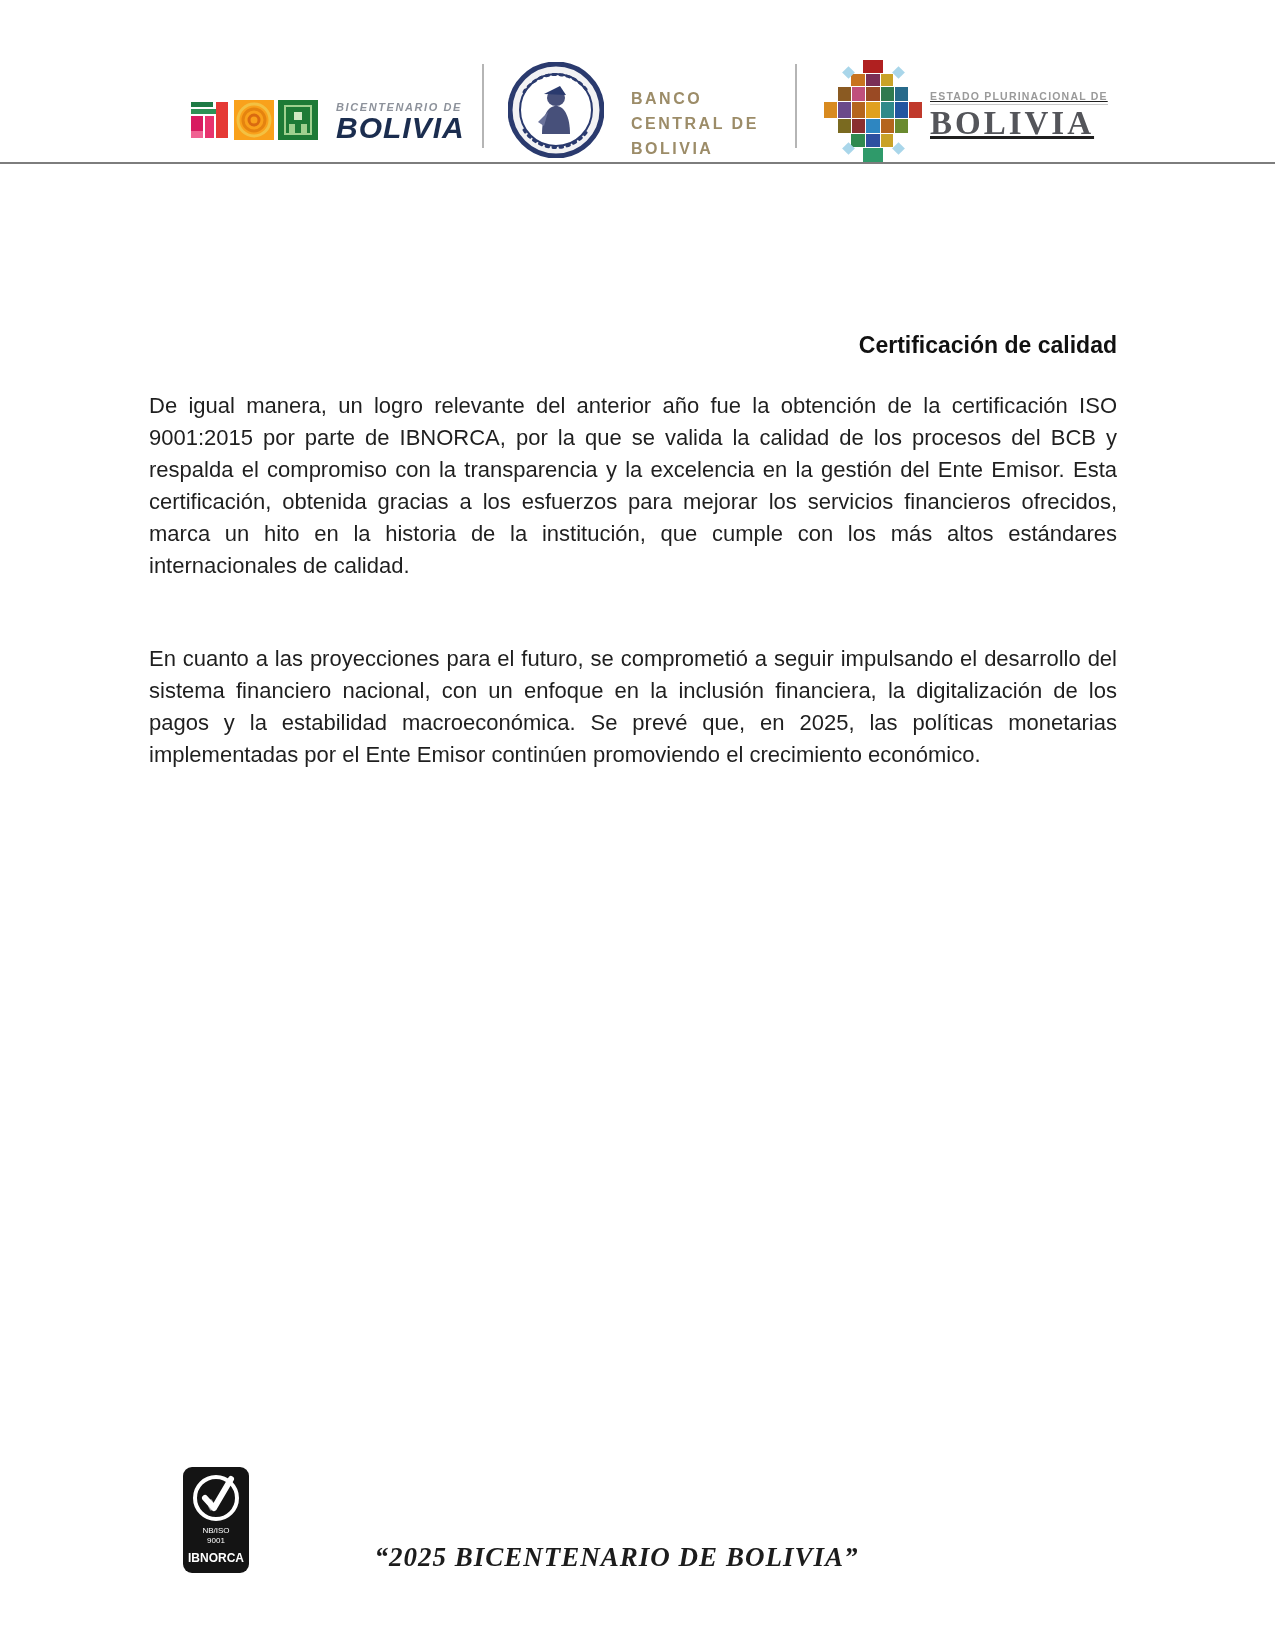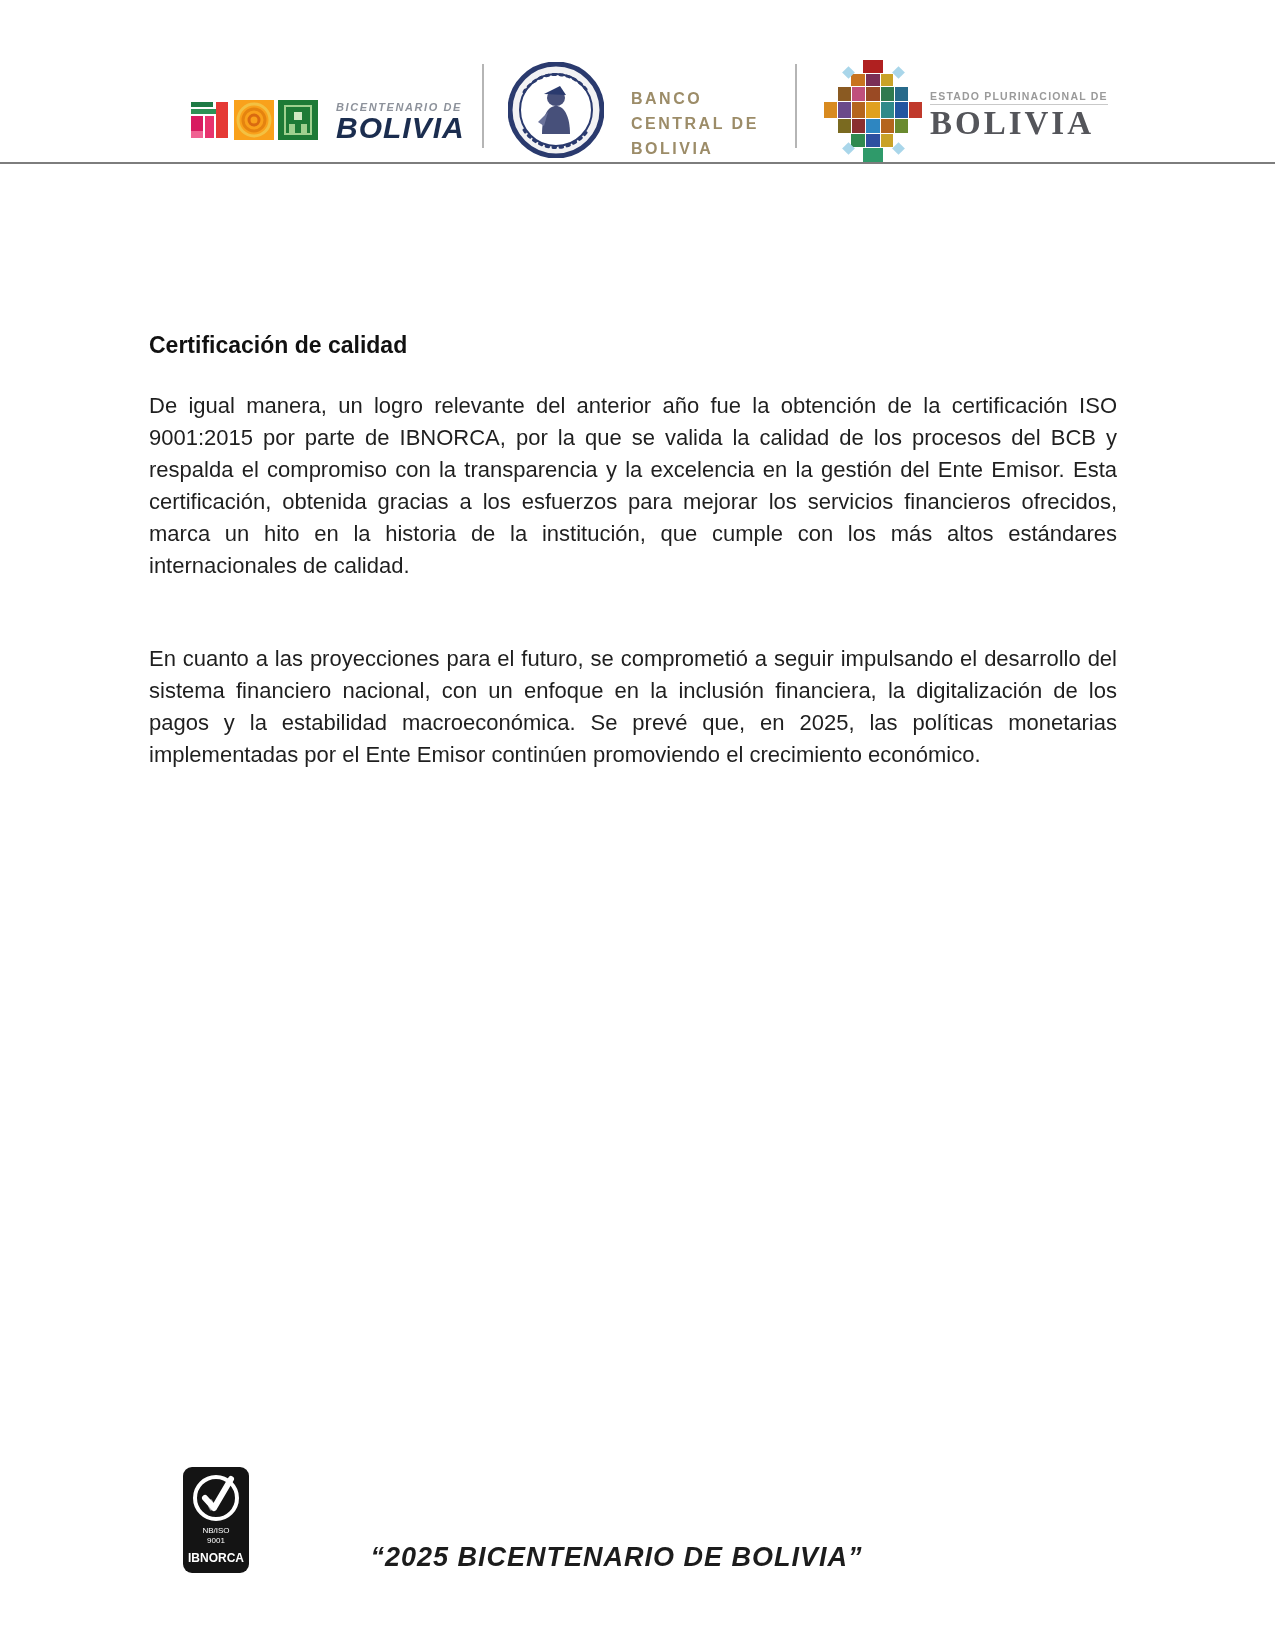--- a/index.html
+++ b/index.html
@@ -35,33 +35,33 @@
   }
 
   .bcb-seal{position:absolute;left:508px;top:62px;}
   .bcb-text{
     position:absolute;left:631px;top:86px;
     color:#9c8c68;font-size:16px;font-weight:bold;
     letter-spacing:2.5px;line-height:25px;white-space:nowrap;
   }
 
   .chakana{position:absolute;left:824px;top:60px;}
-  .estado-text{position:absolute;left:930px;top:90px;}
+  .estado-text{position:absolute;left:930px;top:90px;text-decoration:underline;}
   .estado-small{
     font-size:10.5px;letter-spacing:1.2px;color:#9a9a9a;font-weight:bold;
     white-space:nowrap;border-bottom:1px solid #c9c9c9;padding-bottom:2px;
   }
   .estado-big{
     font-family:"Liberation Serif", serif;
     font-size:33px;font-weight:bold;color:#54555a;letter-spacing:3px;
     line-height:34px;margin-top:1px;
   }
 
   
-  .content{position:absolute;left:149px;width:968px;}
+  .content{position:absolute;left:149px;width:968px;text-align:right;}
   .para{
     font-size:22px;line-height:32px;text-align:justify;
     margin:0;color:#1f1f1f;
   }
   .heading{
     font-size:23px;font-weight:bold;color:#111;margin:0;
   }
   #p1{top:203px;}
   #h1{top:332px;}
   #p2{top:390px;}
@@ -70,21 +70,21 @@
   .quote{
     position:absolute;left:149px;top:943px;width:968px;
     font-size:22px;font-style:italic;text-align:center;color:#1f1f1f;
   }
 
   
   .ibnorca{position:absolute;left:183px;top:1467px;}
   .slogan{
     position:absolute;left:0;top:1542px;width:1233px;
     text-align:center;
-    font-family:Liberation Sans, sans-serif;
+    font-family:Liberation Serif, serif;
     font-weight:bold;font-style:italic;
     font-size:27px;color:#1c1c1c;letter-spacing:1px;
   }
 </style>
 </head>
 <body>
 
 <div class="page">
 
   <div class="logo-bicent">

